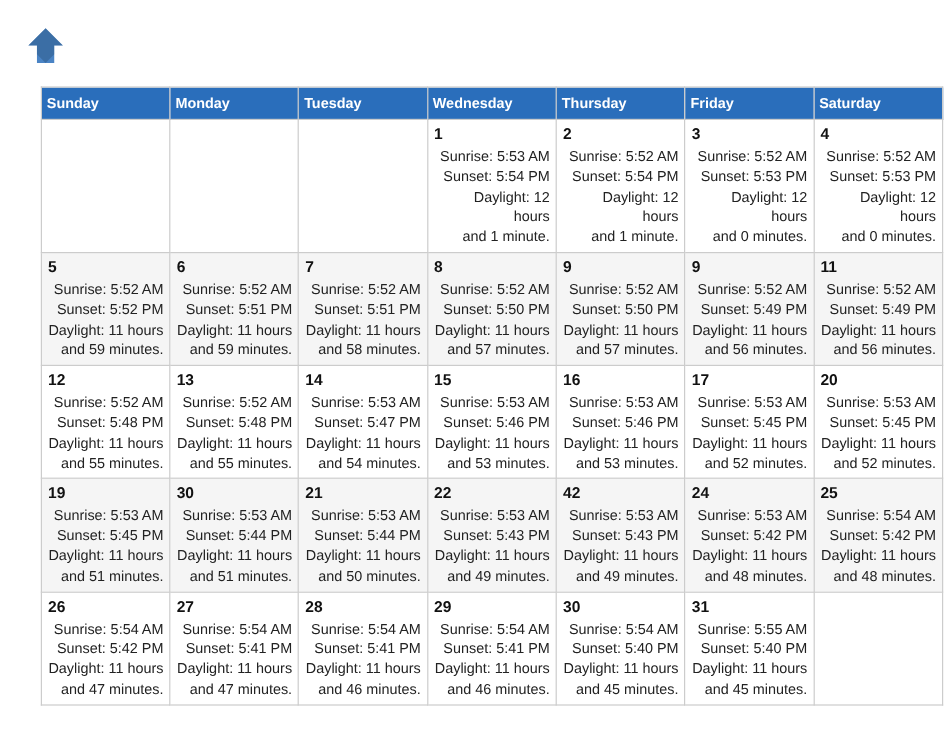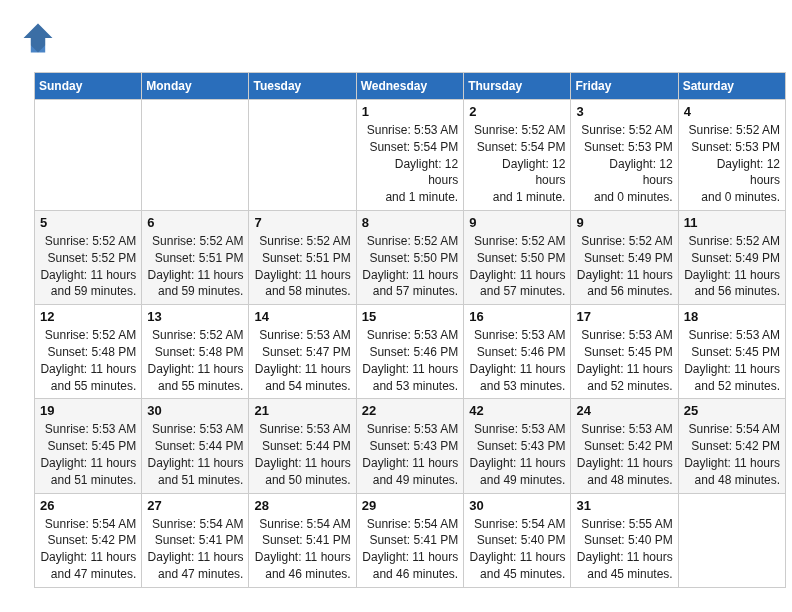--- a/index.html
+++ b/index.html
@@ -242,21 +242,21 @@
 and 53 minutes.</div>
         </td>
         <td>
           <div class="day-num">17</div>
           <div class="day-info" style="white-space: pre-line;">Sunrise: 5:53 AM
 Sunset: 5:45 PM
 Daylight: 11 hours
 and 52 minutes.</div>
         </td>
         <td>
-          <div class="day-num">18</div>
+          <div class="day-num">20</div>
           <div class="day-info" style="white-space: pre-line;">Sunrise: 5:53 AM
 Sunset: 5:45 PM
 Daylight: 11 hours
 and 52 minutes.</div>
         </td>
       </tr>
       <tr>
         <td>
           <div class="day-num">19</div>
           <div class="day-info" style="white-space: pre-line;">Sunrise: 5:53 AM

